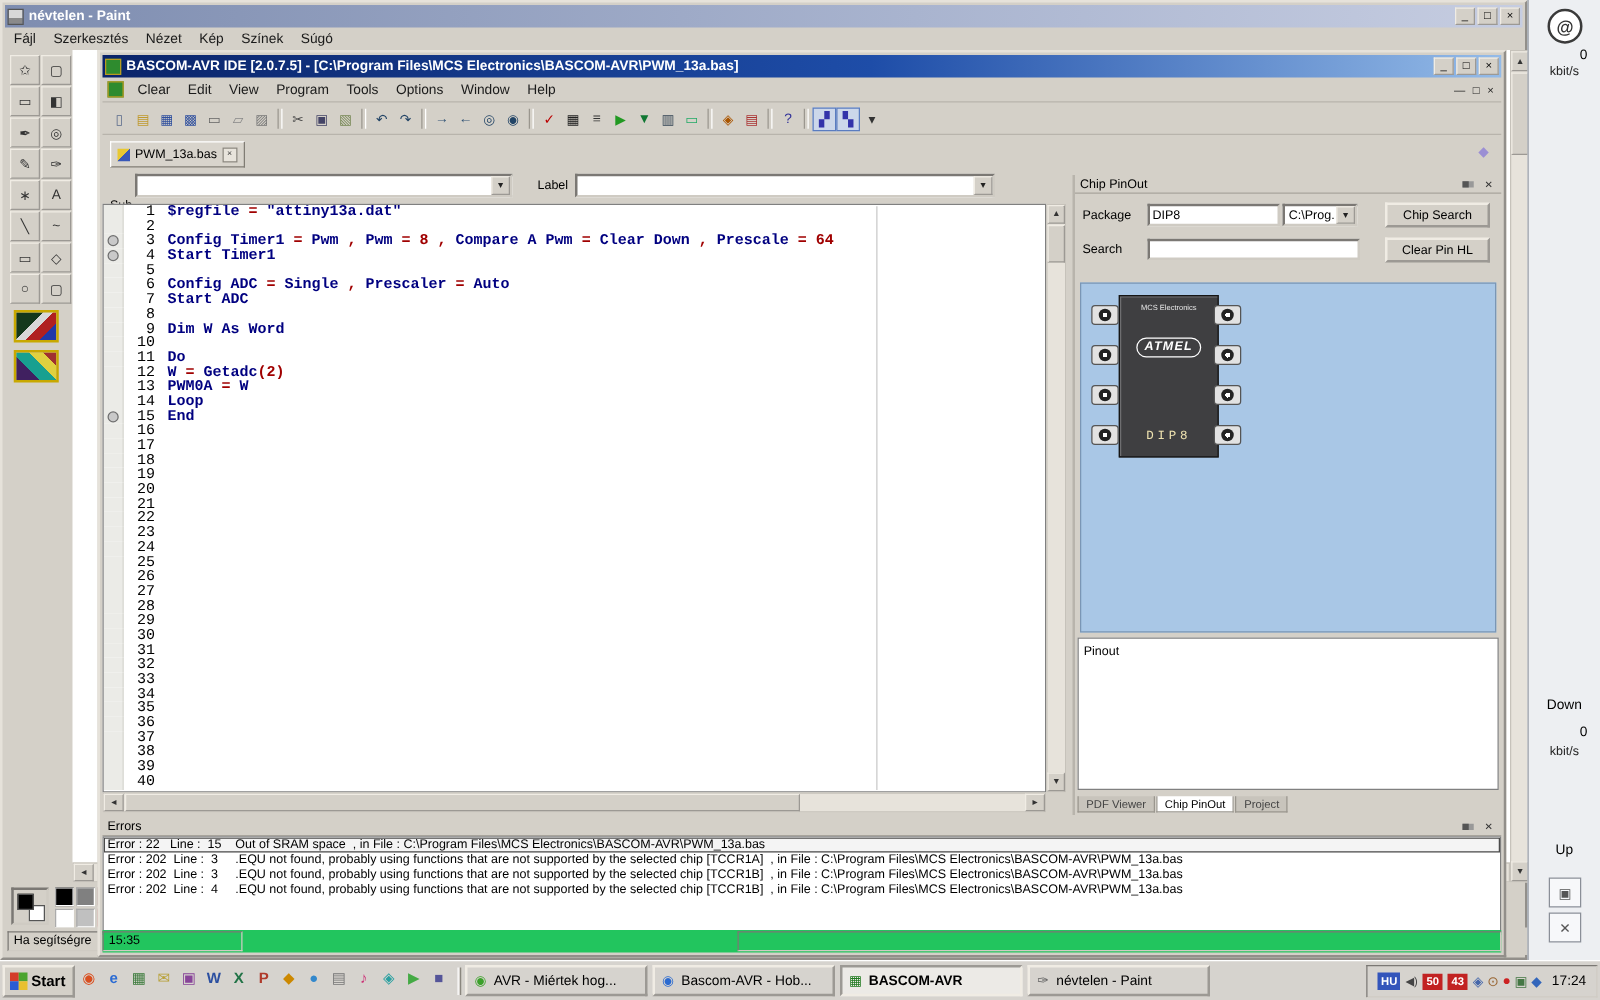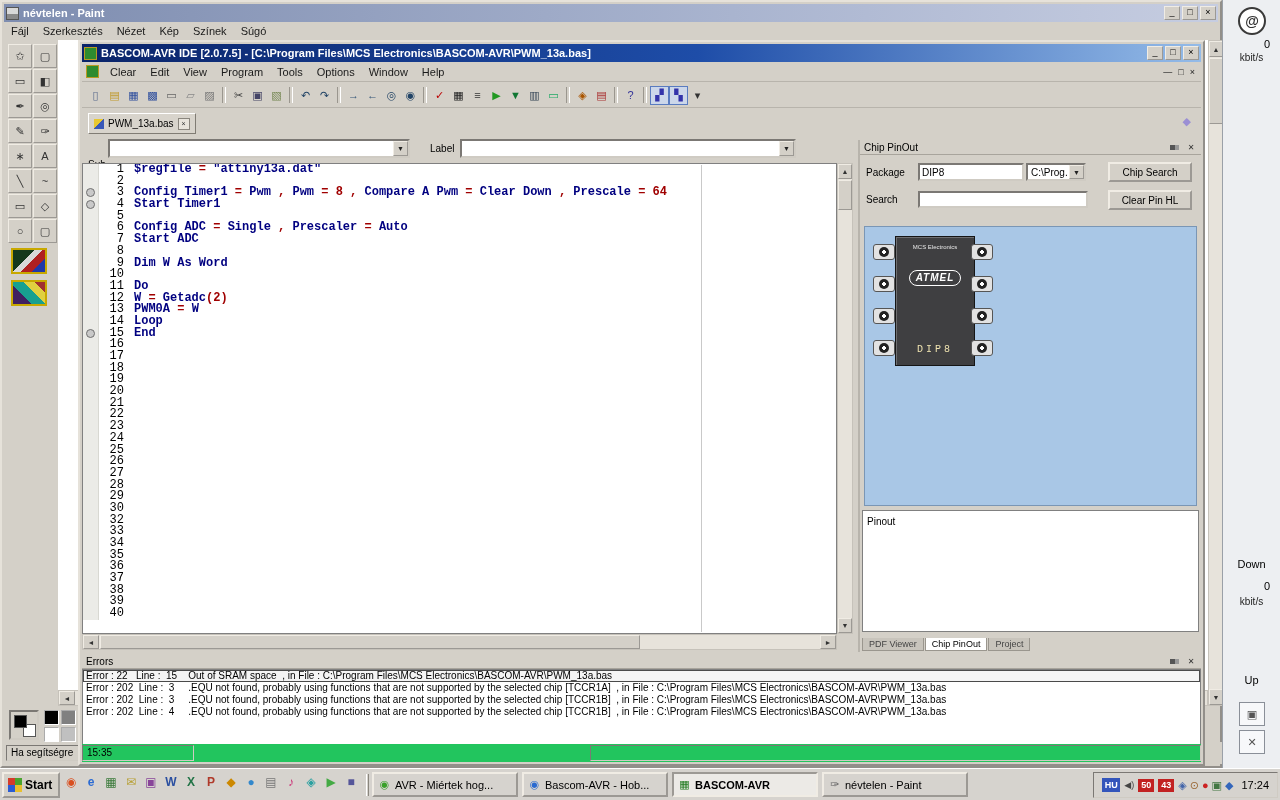--- a/index.html
+++ b/index.html
@@ -449,20 +449,25 @@
             <div class="cn">29</div>
             <div class="cc"></div>
           </div>
           <div class="crow">
             <div class="cm"></div>
             <div class="cn">30</div>
             <div class="cc"></div>
           </div>
           <div class="crow">
             <div class="cm"></div>
+            <div class="cn">31</div>
+            <div class="cc"></div>
+          </div>
+          <div class="crow">
+            <div class="cm"></div>
             <div class="cn">32</div>
             <div class="cc"></div>
           </div>
           <div class="crow">
             <div class="cm"></div>
             <div class="cn">33</div>
             <div class="cc"></div>
           </div>
           <div class="crow">
             <div class="cm"></div>

